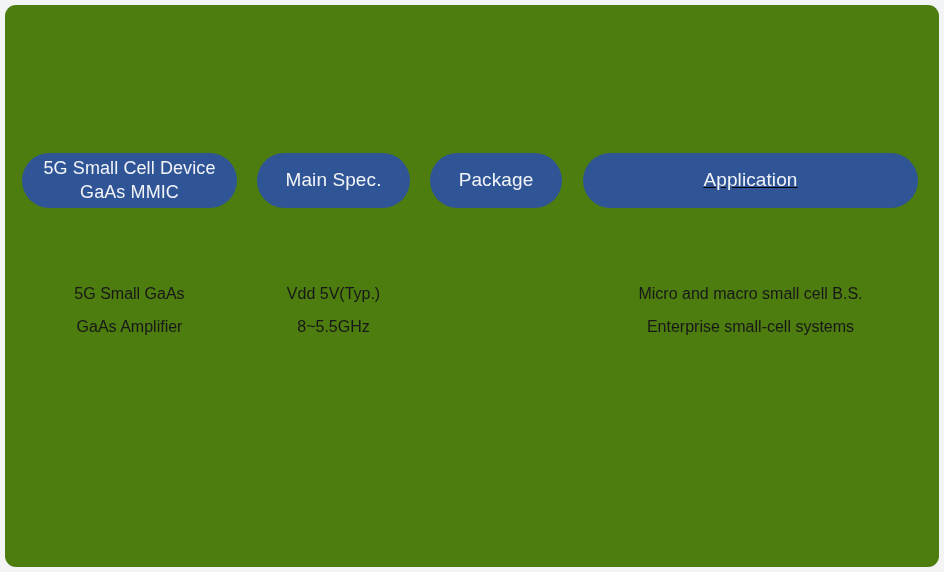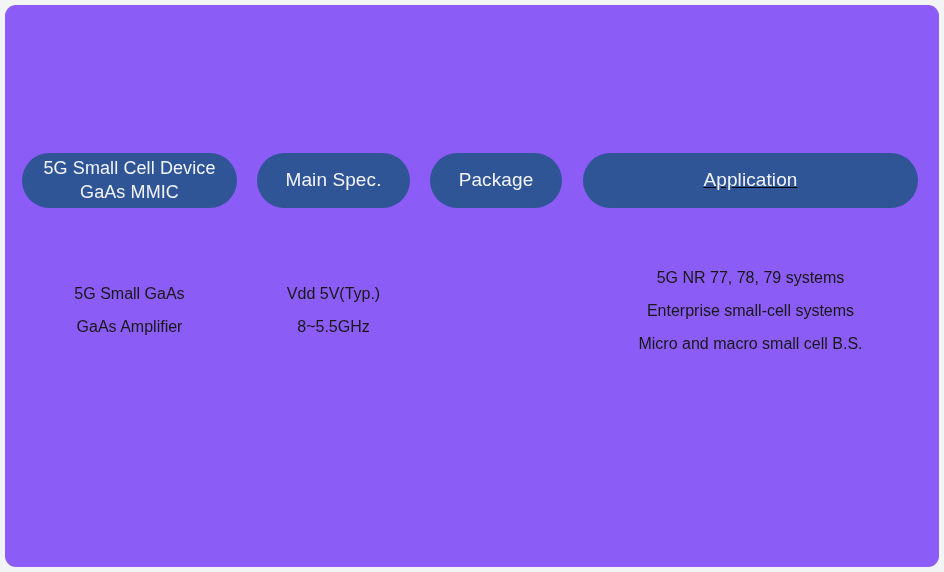--- a/index.html
+++ b/index.html
@@ -15,21 +15,21 @@
     overflow: hidden;
   }
 
   
   .slide-card {
     position: absolute;
     left: 5px;
     top: 5px;
     width: 934px;
     height: 562px;
-    background: #8b5cf6;
+    background: #4d7c0f;
     border-radius: 11px;
     overflow: hidden;
   }
 
   
   .pill-row {
     position: absolute;
     left: 0;
     top: 148px;
     width: 934px;
@@ -124,20 +124,19 @@
       <div class="col-line">GaAs Amplifier</div>
     </div>
 
     <div class="col col-2">
       <div class="col-line">Vdd 5V(Typ.)</div>
       <div class="col-line">8~5.5GHz</div>
     </div>
 
 
     <div class="col col-4">
-      <div class="col-line">5G NR 77, 78, 79 systems</div>
+      <div class="col-line">Micro and macro small cell B.S.</div>
       <div class="col-line">Enterprise small-cell systems</div>
-      <div class="col-line">Micro and macro small cell B.S.</div>
     </div>
 
   </div>
 
 </div>
 
 </body></html>

